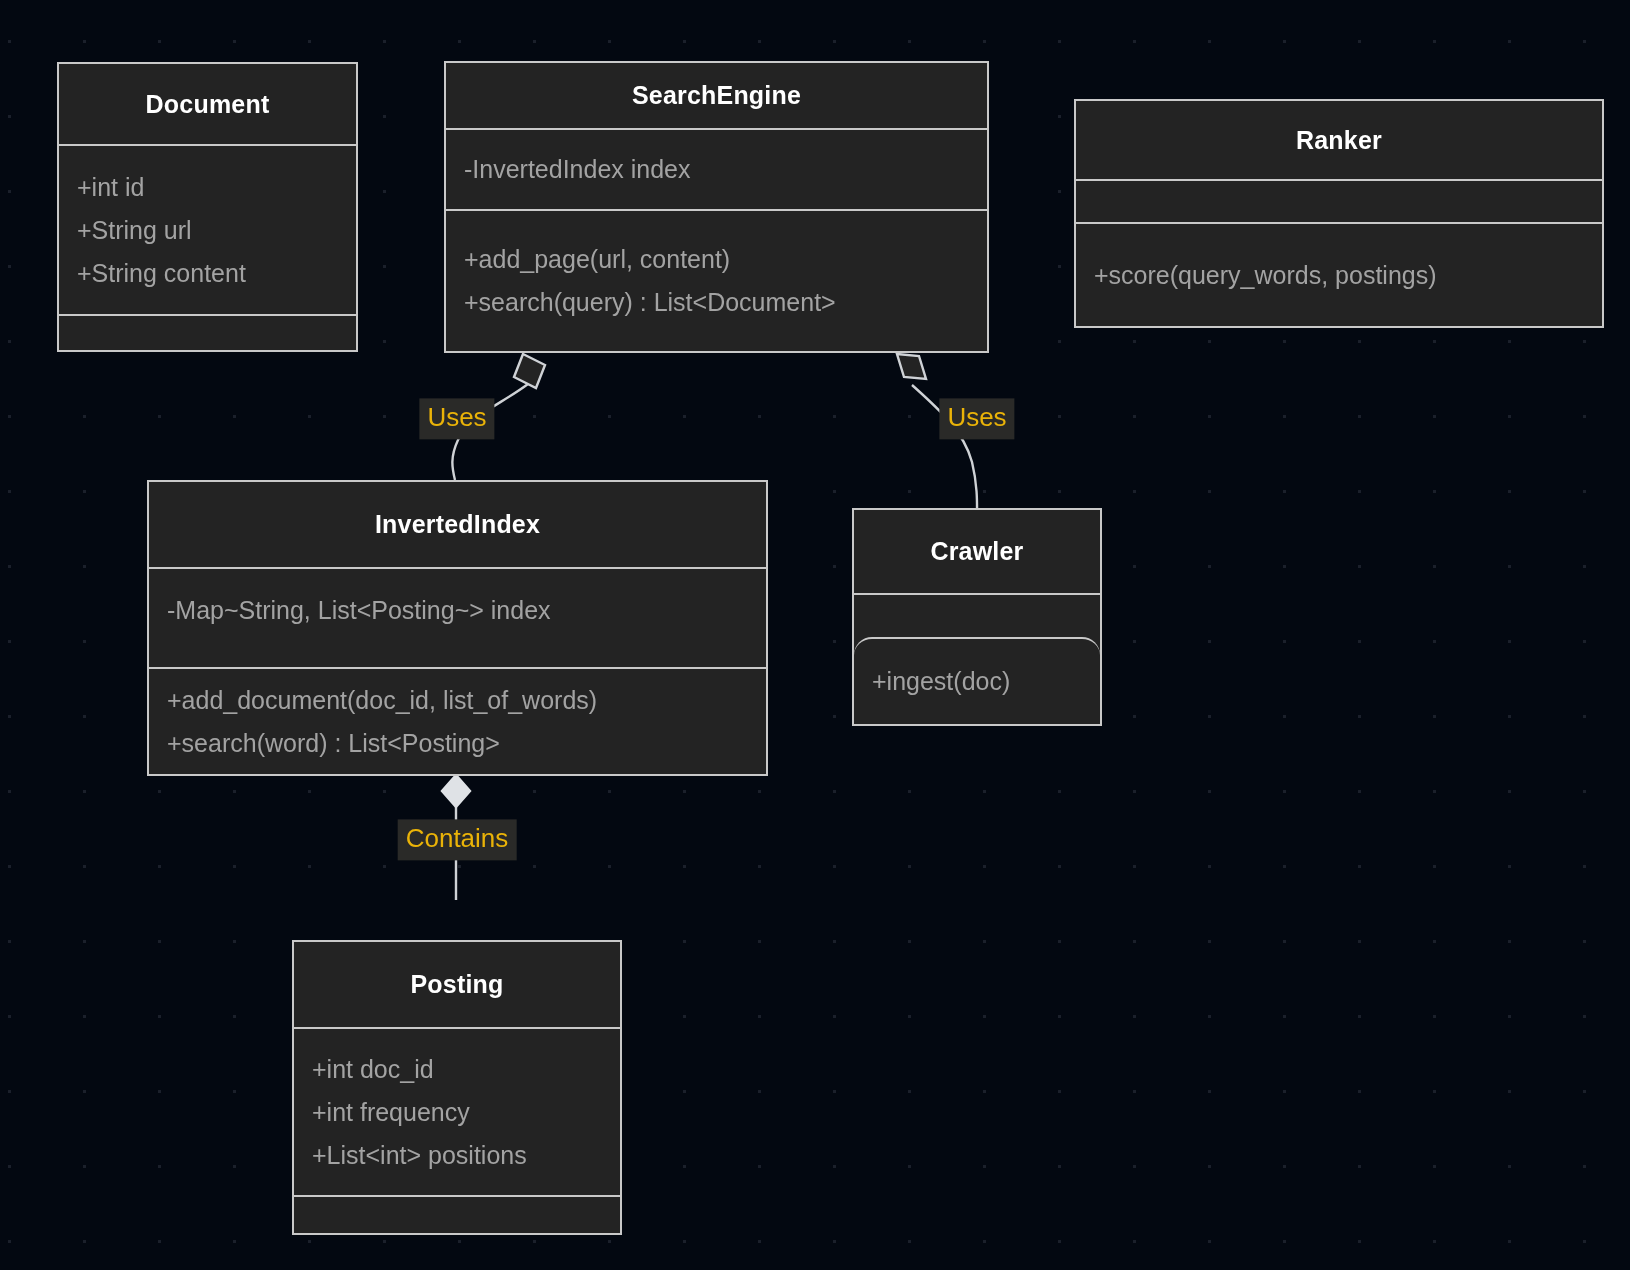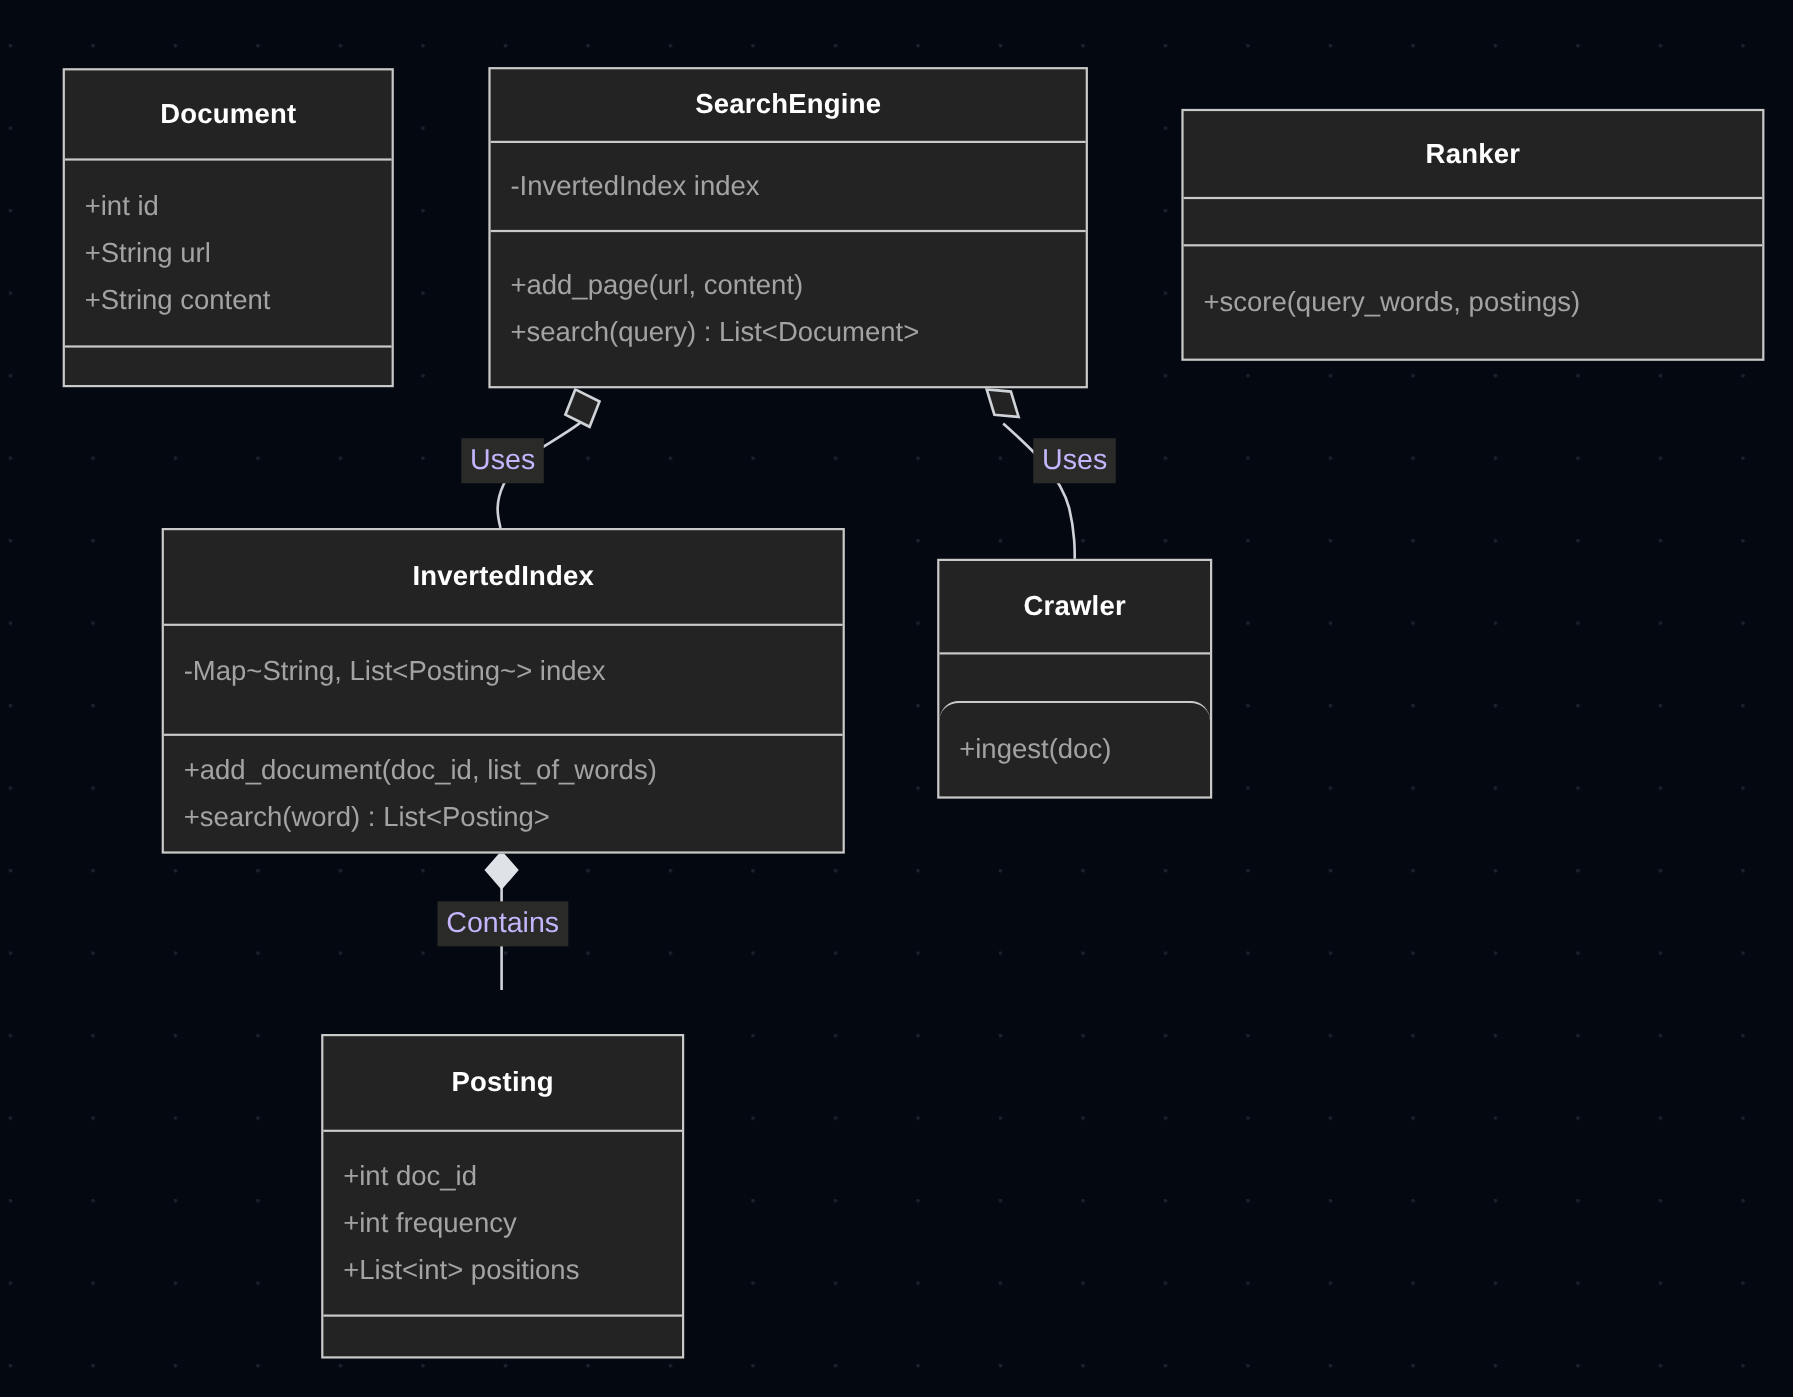--- a/index.html
+++ b/index.html
@@ -81,21 +81,21 @@
   .diamond-filled {
     fill: #dfe2e6;
     stroke: #dfe2e6;
     stroke-width: 2.4;
   }
 
   
   .edge-label {
     position: absolute;
     background: #2a2a28;
-    color: #c4b5fd;
+    color: #eab308;
     font-size: 26px;
     line-height: 1.28;
     padding: 3px 8px 5px 8px;
     white-space: nowrap;
     transform: translate(-50%, -50%);
   }
 </style>
 </head>
 <body>
 

